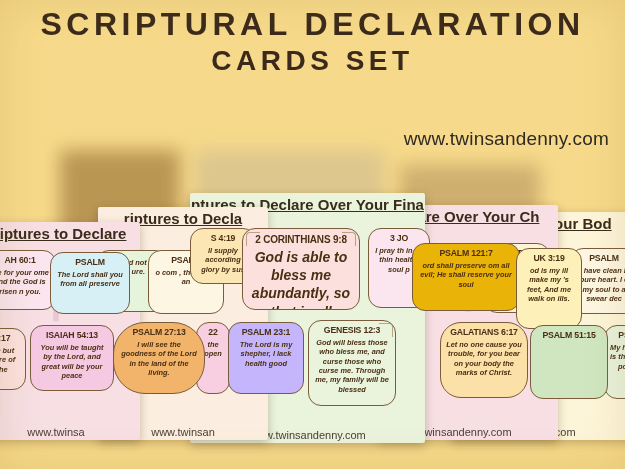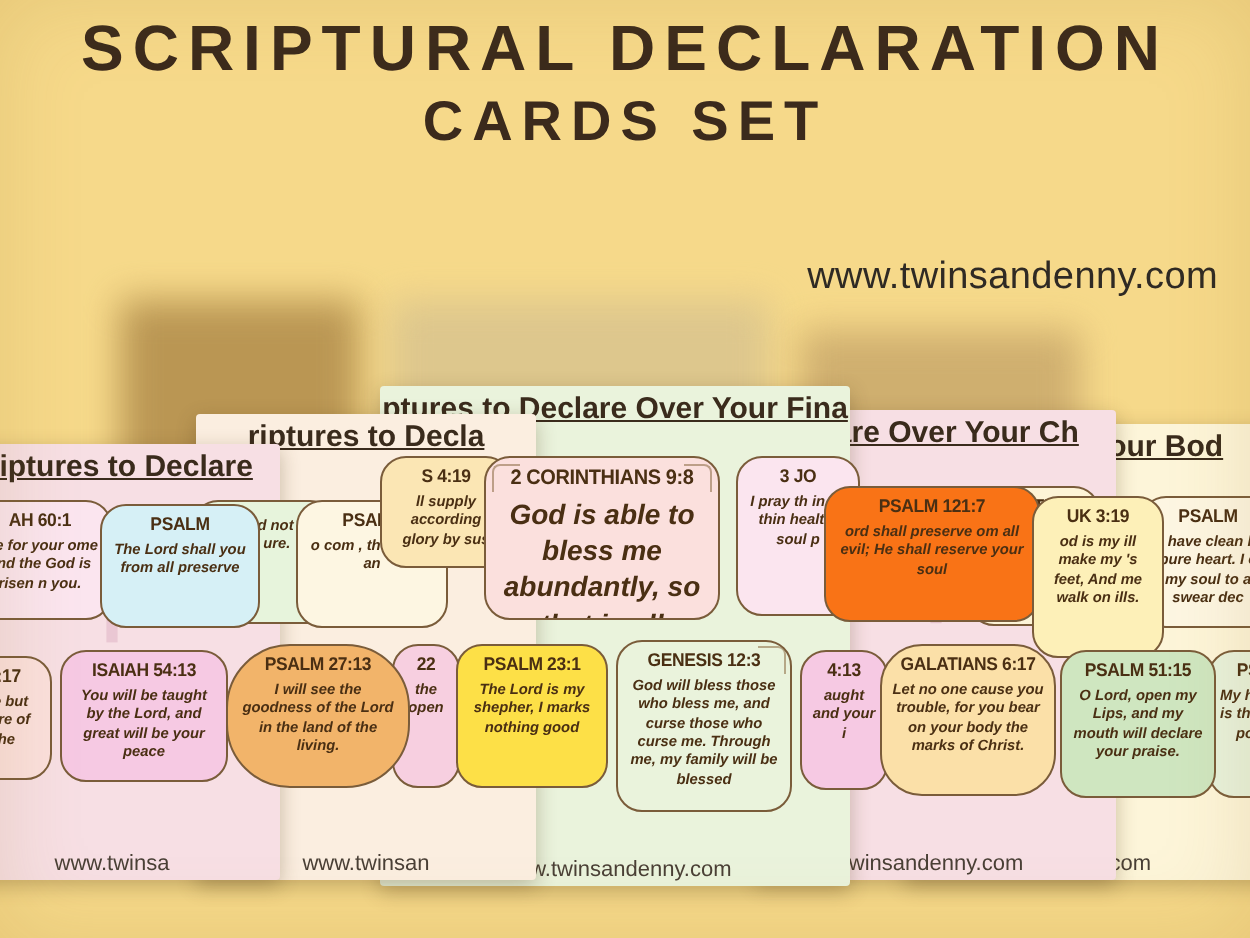--- a/index.html
+++ b/index.html
@@ -208,21 +208,21 @@
     <span class="corner tr" style="right:3px;top:3px;"></span>
     <span class="ref">2 CORINTHIANS 9:8</span>
     <span class="body">God is able to bless me abundantly, so that in all things and at all times, I have all that I need</span>
   </div>
 
   <div class="card sm" style="left:368px;top:228px;width:62px;height:80px;background:#fbe5ef;z-index:28;">
     <span class="ref">3 JO</span>
     <span class="body">I pray th in all thin health, soul p</span>
   </div>
 
-  <div class="card sm" style="left:412px;top:243px;width:108px;height:68px;background:#f97316;z-index:30;">
+  <div class="card sm" style="left:412px;top:243px;width:108px;height:68px;background:#eab308;z-index:30;">
     <span class="ref">PSALM 121:7</span>
     <span class="body">ord shall preserve om all evil; He shall reserve your soul</span>
   </div>
 
   <div class="card sm" style="left:484px;top:243px;width:66px;height:70px;background:#fdf4d7;z-index:29;">
     <span class="ref">2 TI</span>
     <span class="body">God will every prese heav</span>
   </div>
 
   <div class="card sm" style="left:516px;top:248px;width:66px;height:81px;background:#fdf0b8;z-index:31;">
@@ -248,44 +248,39 @@
   <div class="card sm" style="left:113px;top:322px;width:92px;height:72px;background:#f2b46a;z-index:34;border-radius:32px;">
     <span class="ref">PSALM 27:13</span>
     <span class="body">I will see the goodness of the Lord in the land of the living.</span>
   </div>
 
   <div class="card sm" style="left:196px;top:322px;width:34px;height:72px;background:#f7cfe0;z-index:33;">
     <span class="ref">22</span>
     <span class="body">the open</span>
   </div>
 
-  <div class="card sm" style="left:228px;top:322px;width:76px;height:72px;background:#fde047;z-index:35;">
+  <div class="card sm" style="left:228px;top:322px;width:76px;height:72px;background:#c4b5fd;z-index:35;">
     <span class="ref">PSALM 23:1</span>
-    <span class="body">The Lord is my shepher, I marks nothing good</span>
+    <span class="body">The Lord is my shepher, I lack health good</span>
   </div>
 
   <div class="card sm" style="left:308px;top:320px;width:88px;height:86px;background:#eaf3dc;z-index:36;">
     <span class="corner tr" style="right:2px;top:2px;"></span>
     <span class="ref">GENESIS 12:3</span>
     <span class="body">God will bless those who bless me, and curse those who curse me. Through me, my family will be blessed</span>
   </div>
 
-  <div class="card sm" style="left:400px;top:325px;width:44px;height:70px;background:#f6c9e3;z-index:35;">
-    <span class="ref">4:13</span>
-    <span class="body">aught and your i</span>
-  </div>
 
   <div class="card sm" style="left:440px;top:322px;width:88px;height:76px;background:#fbe0a8;z-index:37;border-radius:21px;">
     <span class="ref">GALATIANS 6:17</span>
     <span class="body">Let no one cause you trouble, for you bear on your body the marks of Christ.</span>
   </div>
 
   <div class="card sm" style="left:530px;top:325px;width:78px;height:74px;background:#cfe6c0;z-index:38;">
     <span class="ref">PSALM 51:15</span>
-    <span class="body">O Lord, open my Lips, and my mouth will declare your praise.</span>
   </div>
 
   <div class="card sm" style="left:604px;top:325px;width:40px;height:74px;background:#e8f2dc;z-index:37;">
     <span class="ref">PS</span>
     <span class="body">My hear is th my por</span>
   </div>
 
   <div style="position:absolute;left:0;bottom:18px;width:625px;height:20px;z-index:40;pointer-events:none;"></div>
 
   <div class="vignette"></div>

